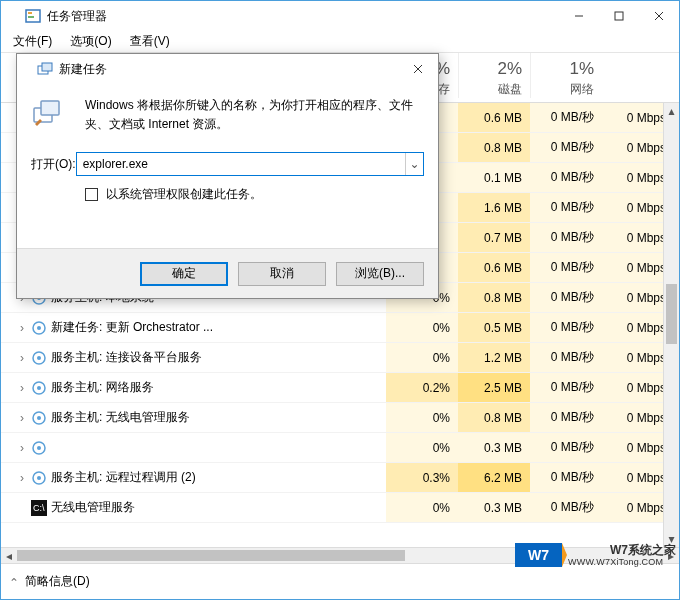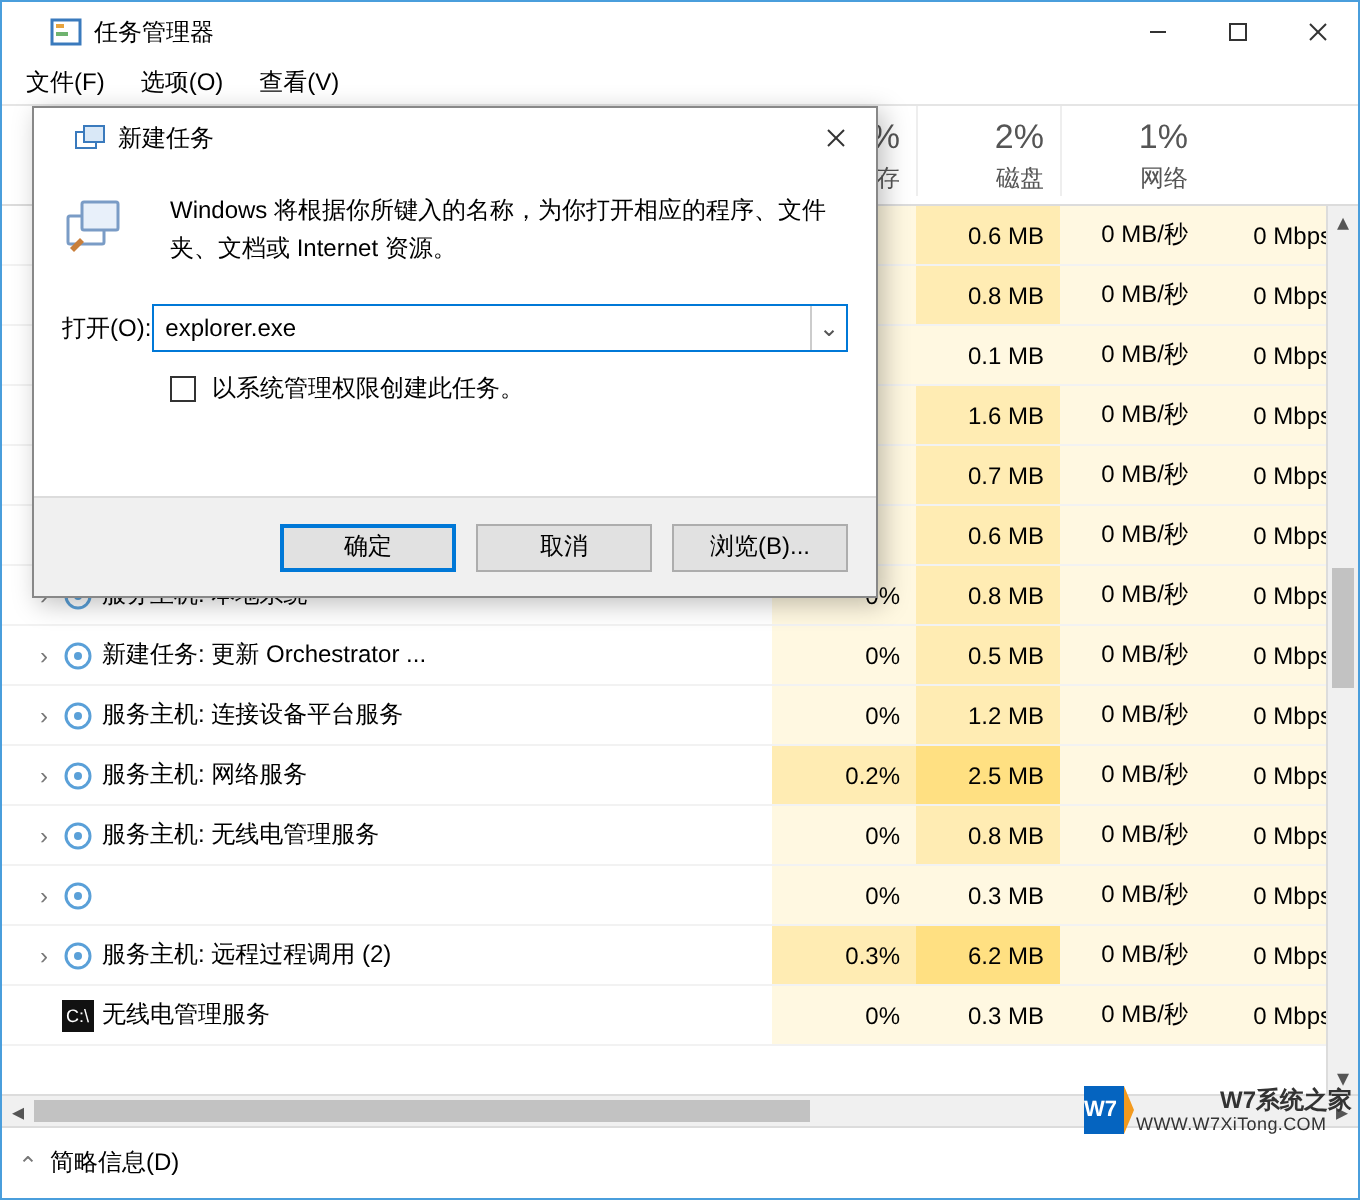--- a/index.html
+++ b/index.html
@@ -61,21 +61,21 @@
 .dlg-input-wrap { flex: 1; display: flex; border: 1px solid #0078d7; height: 24px; align-items: center; }
 .dlg-input { flex: 1; border: none; outline: none; font-size: 12px; padding: 0 6px; height: 100%; }
 .dlg-dd { width: 18px; height: 100%; border-left: 1px solid #ccc; display: flex; align-items: center; justify-content: center; color: #555; }
 .dlg-row3 { display: flex; align-items: center; gap: 8px; padding-left: 54px; }
 .dlg-check { width: 13px; height: 13px; border: 1px solid #333; }
 .dlg-footer { height: 50px; background: #f0f0f0; border-top: 1px solid #dcdcdc; display: flex; align-items: center; justify-content: flex-end; gap: 10px; padding-right: 14px; }
 .dlg-btn { width: 88px; height: 24px; border: 1px solid #adadad; background: #e1e1e1; font-size: 12px; display: flex; align-items: center; justify-content: center; }
 .dlg-btn.primary { border: 2px solid #0078d7; }
 
 .watermark { position: absolute; right: 4px; bottom: 32px; display: flex; align-items: center; gap: 6px; z-index: 20; }
-.wm-logo { width: 20px; height: 24px; background: #0564c0; color: #fff; font-weight: bold; display: flex; align-items: center; justify-content: flex-start; font-size: 11px; position: relative; }
+.wm-logo { width: 47px; height: 24px; background: #0564c0; color: #fff; font-weight: bold; display: flex; align-items: center; justify-content: center; font-size: 14px; position: relative; }
 .wm-corner { position: absolute; right: -5px; top: 0; width: 0; height: 0; border-top: 12px solid transparent; border-bottom: 12px solid transparent; border-left: 5px solid #f39a1e; }
 .wm-text { display: flex; flex-direction: column; font-size: 10px; line-height: 1.2; color: #333; }
 .wm-cn { font-weight: bold; font-size: 12px; margin-left: 42px; }
 .wm-url { font-size: 9px; letter-spacing: 0.2px; }
 </style>
 </head>
 <body>
 
 <div class="window">
 

